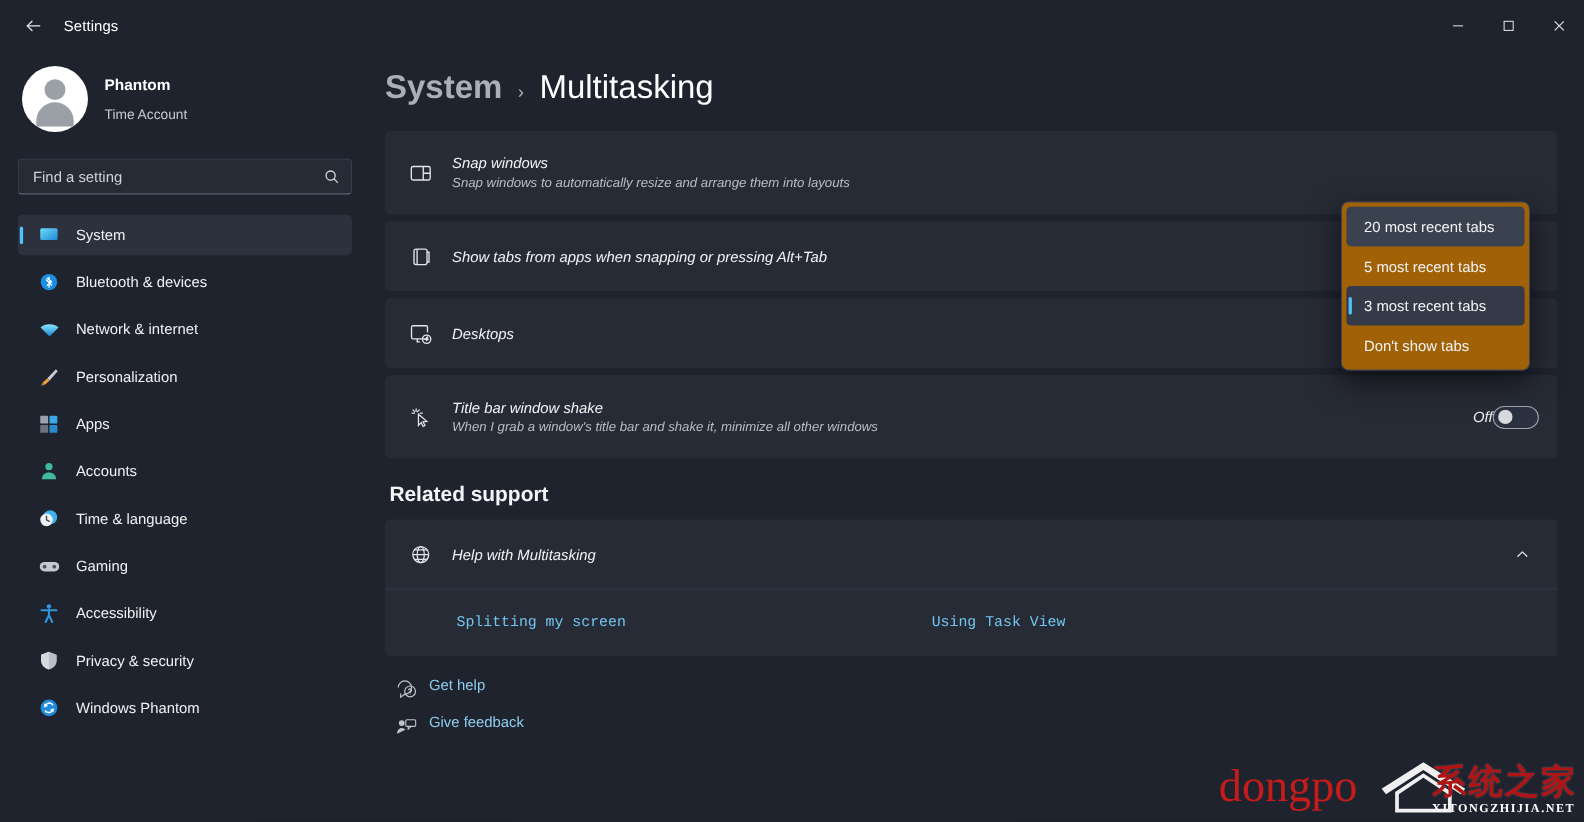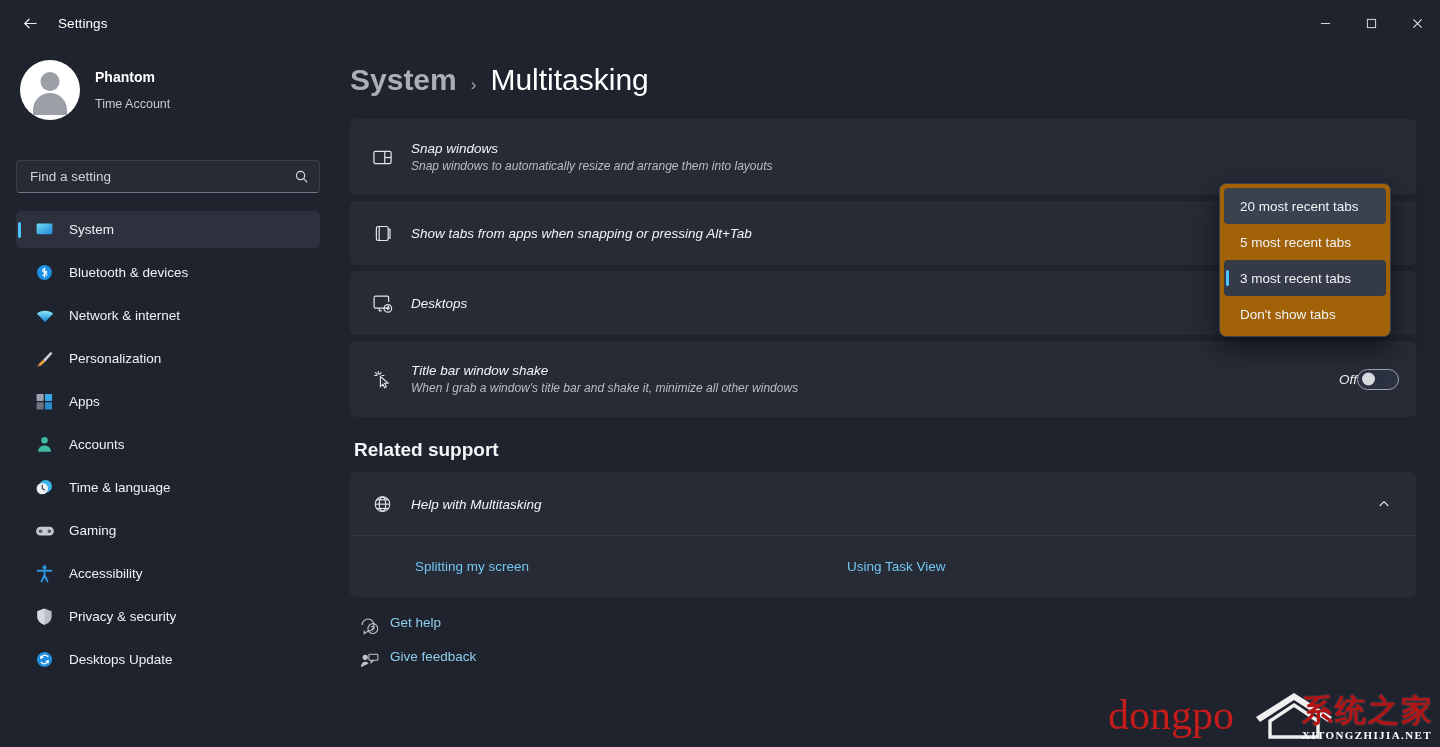--- a/index.html
+++ b/index.html
@@ -103,21 +103,21 @@
     border-radius: 17px 17px 0 0;
     background: #9aa0a6;
     left: 50%; bottom: 5px;
     transform: translateX(-50%);
   }
   .acct-text { display: flex; flex-direction: column; gap: 12px; }
   .acct-name { font-size: 14px; font-weight: bold; color: #ffffff; }
   .acct-type { font-size: 12.5px; color: #c6c9ce; }
 
   .searchbox {
-    margin-top: 36px;
+    margin-top: 20px;
     height: 33px;
     background: #272b36;
     border: 1px solid #3a3f4b;
     border-bottom: 1px solid #707785;
     border-radius: 4px;
     display: flex;
     align-items: center;
     padding: 0 10px 0 13px;
     cursor: text;
   }
@@ -262,20 +262,21 @@
     align-items: center;
     min-height: 60px;
     padding: 0 18px 0 64px;
     gap: 0;
   }
   .support-link {
     font-size: 13.5px;
     color: #72c5f0;
     cursor: pointer;
     text-decoration: none;
+    font-family: Liberation Mono, monospace;
   }
   .support-link.first { width: 432px; }
 
   .footer-links { margin-top: 18px; padding-left: 4px; }
   .f-link {
     display: flex;
     gap: 10px;
     height: 34px;
     cursor: pointer;
     padding-left: 4px;
@@ -541,21 +542,21 @@
 
         <div class="nav-item">
           <span class="nav-ico">
             <svg width="19" height="19" viewBox="0 0 24 24">
               <circle cx="12" cy="12" r="9.6" fill="#1f8ddb"></circle>
               <path d="M7.2 10.6 A5.2 5.2 0 0 1 16.2 8.4 M16.8 13.4 A5.2 5.2 0 0 1 7.8 15.6" fill="none" stroke="#ffffff" stroke-width="1.7" stroke-linecap="round"></path>
               <path d="M6.2 7.1 L7.4 11.0 L11.2 9.9 Z" fill="#ffffff"></path>
               <path d="M17.8 16.9 L16.6 13.0 L12.8 14.1 Z" fill="#ffffff"></path>
             </svg>
           </span>
-          <span class="nav-label">Desktops Update</span>
+          <span class="nav-label">Windows Phantom</span>
         </div>
 
       </div>
     </div>
 
     <div class="content">
 
       <div class="crumbs">
         <span class="crumb-parent">System</span>
         <span class="crumb-sep">›</span>

